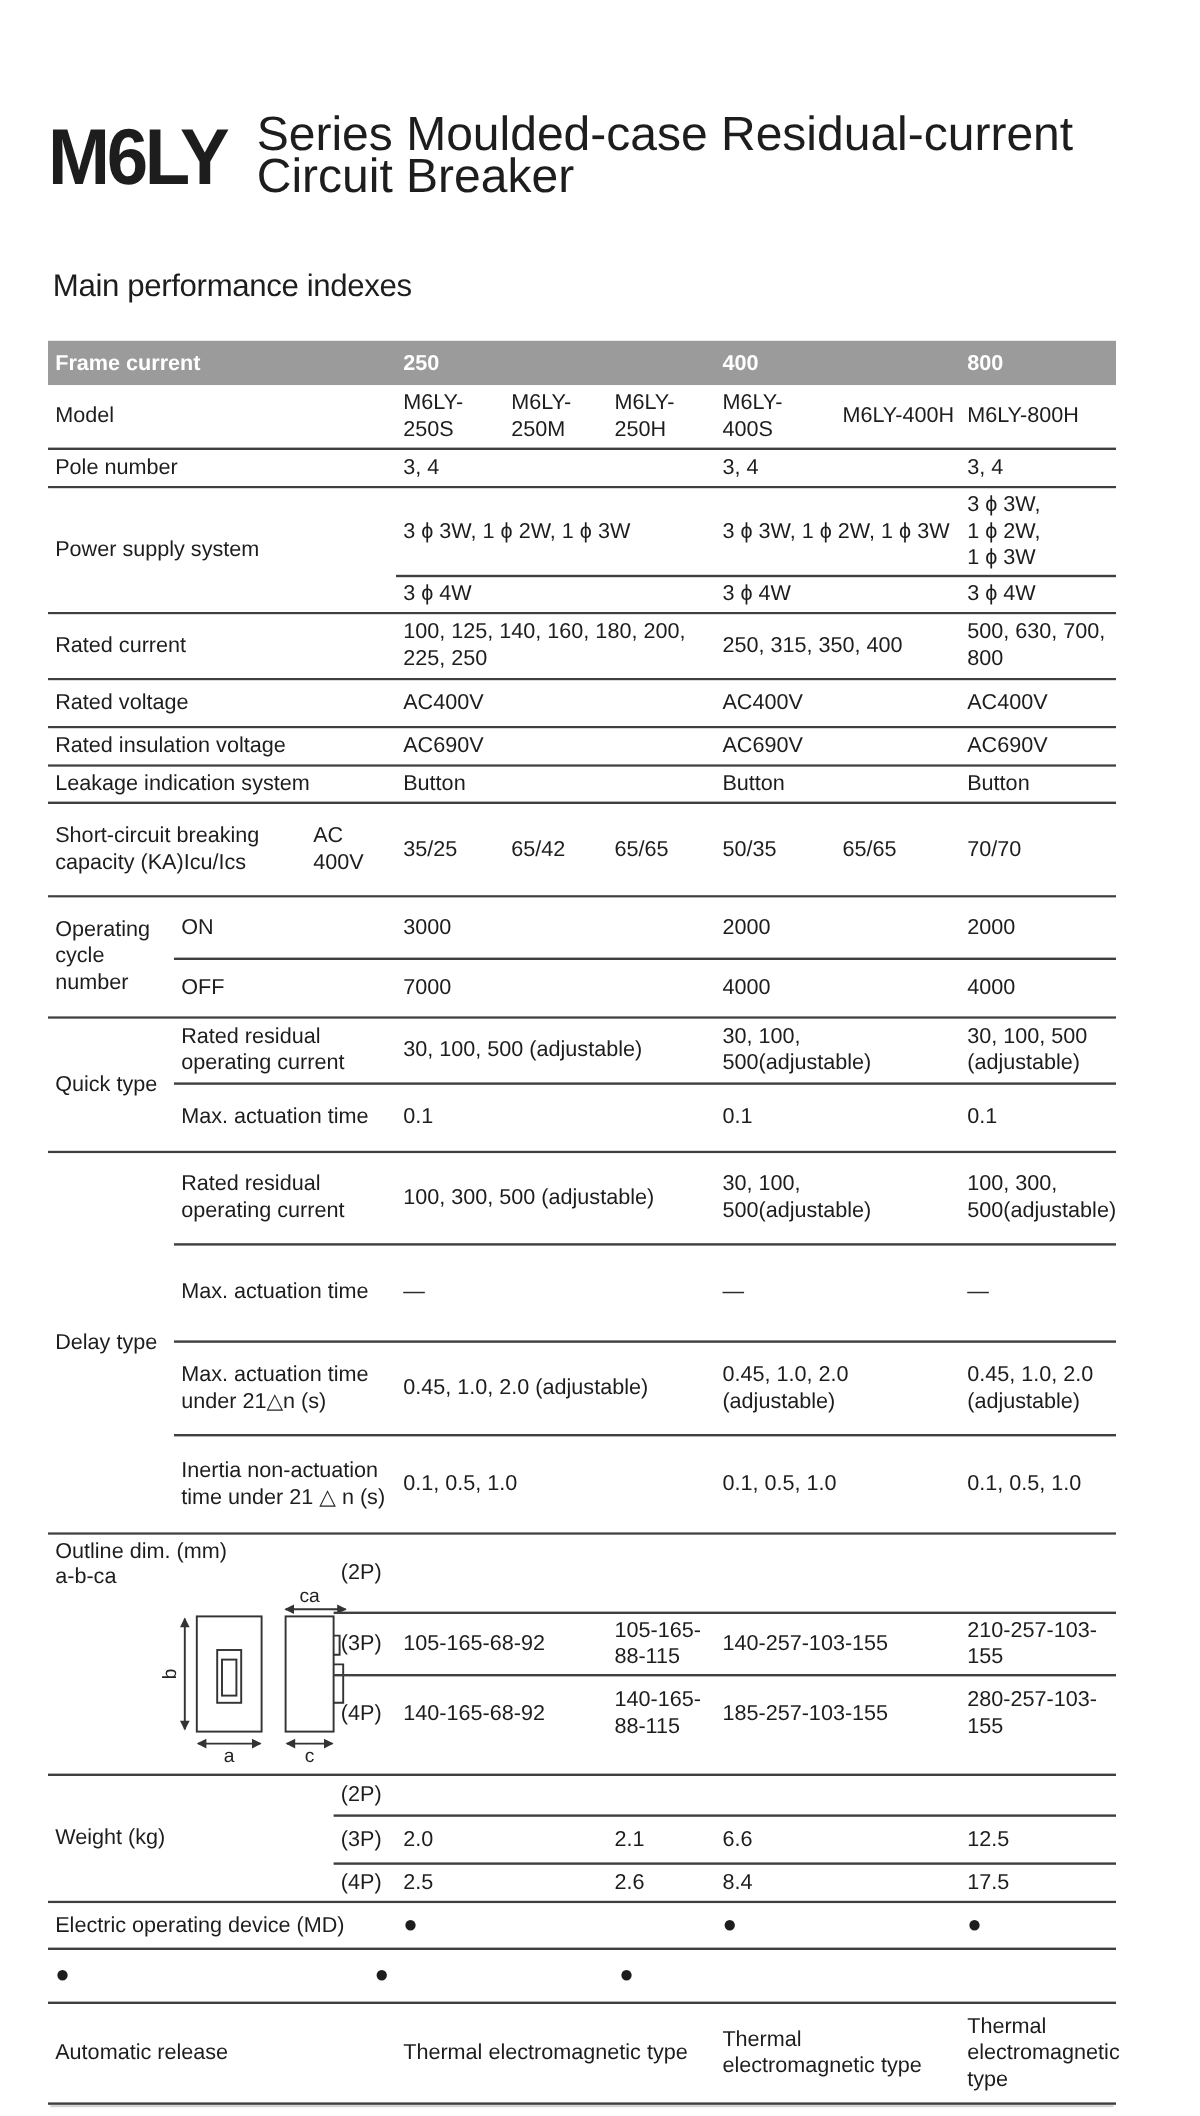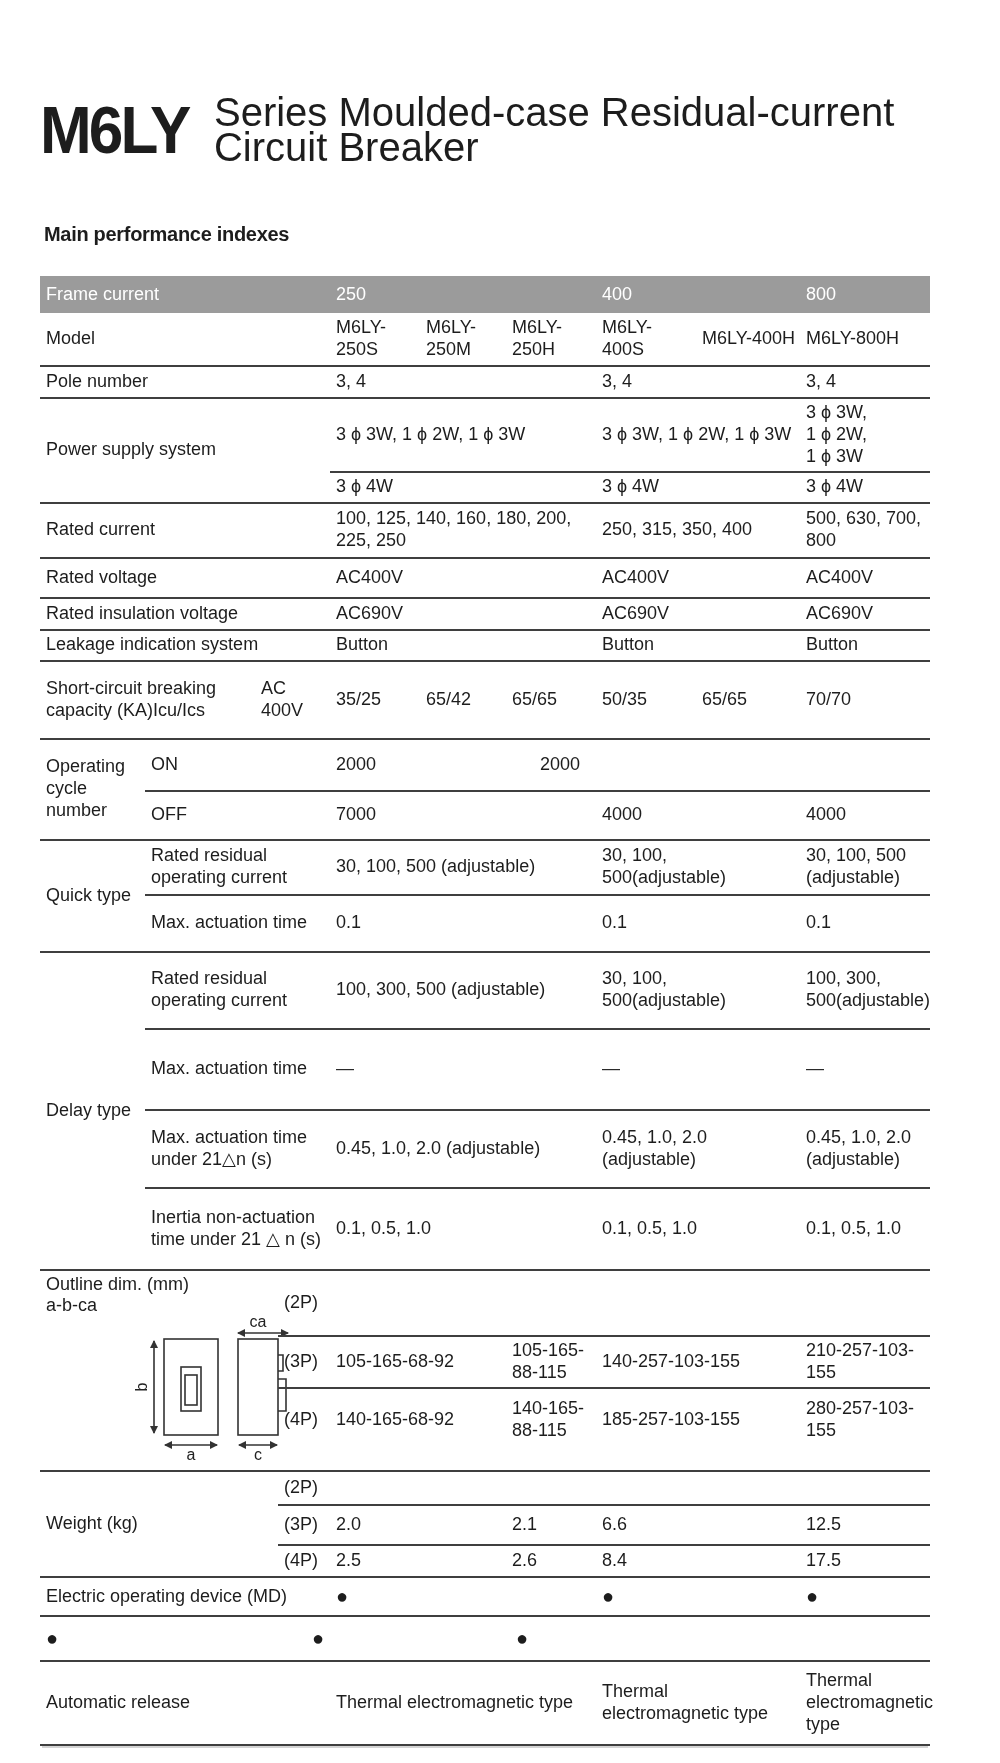--- a/index.html
+++ b/index.html
@@ -8,27 +8,27 @@
     font-family:"Liberation Sans","DejaVu Sans",sans-serif;
     -webkit-font-smoothing:antialiased;overflow:hidden;
   }
   .page{padding:95px 0 0 40px;}
 
   
   .titlebar{display:flex;align-items:flex-start;}
   .brand{font-size:66px;font-weight:bold;letter-spacing:-3px;line-height:70px;
          transform:scaleX(.94);transform-origin:left top;}
   .subtitle{font-size:40px;line-height:35px;margin-left:16px;margin-top:0;}
-  .section-heading{font-size:20px;font-weight:bold;margin:58px 0 0 4px;letter-spacing:-.3px;}
+  .section-heading{font-size:26px;font-weight:normal;margin:58px 0 0 4px;letter-spacing:-.3px;}
 
   
   .tbl{width:890px;margin-top:30px;font-size:18px;line-height:1.22;}
   .row{display:flex;align-items:stretch;border-bottom:2px solid #3f3f3f;
        box-shadow:0 4px 0 -2px #d4d4d4;background:#fff;}
-  .row.noline{border-bottom:none;box-shadow:none;}
+  .row.noline{border-bottom:none;box-shadow:none;font-weight:bold;}
   .cell{box-sizing:border-box;padding:3px 4px 3px 6px;display:flex;align-items:center;}
   .top{align-items:flex-start;}
   .lbl{width:290px;}
   .c1{width:90px}.c2{width:86px}.c3{width:90px}.c4{width:100px}.c5{width:104px}.c6{width:130px}
   .g250{width:266px}.g400{width:204px}.g800{width:130px}
   .sc-main{width:215px}.sc-sub{width:75px}
   .cyc-main{width:105px}.cyc-sub{width:185px}
   .qd-main{width:105px}.qd-sub{width:185px;padding-right:0;}
   .ow-main{width:238px}.ow-sub{width:52px}
   .subcol{flex:1;display:flex;flex-direction:column;}
@@ -145,20 +145,21 @@
       <div class="cell c4">50/35</div>
       <div class="cell c5">65/65</div>
       <div class="cell c6">70/70</div>
     </div>
 
     <div class="row">
       <div class="cell cyc-main">Operating cycle number</div>
       <div class="subcol">
         <div class="srow h50">
           <div class="cell cyc-sub">ON</div>
+          <div class="cell g250">3000</div>
           <div class="cell g400">2000</div>
           <div class="cell g800">2000</div>
         </div>
         <div class="sline"></div>
         <div class="srow h47">
           <div class="cell cyc-sub">OFF</div>
           <div class="cell g250">7000</div>
           <div class="cell g400">4000</div>
           <div class="cell g800">4000</div>
         </div>

